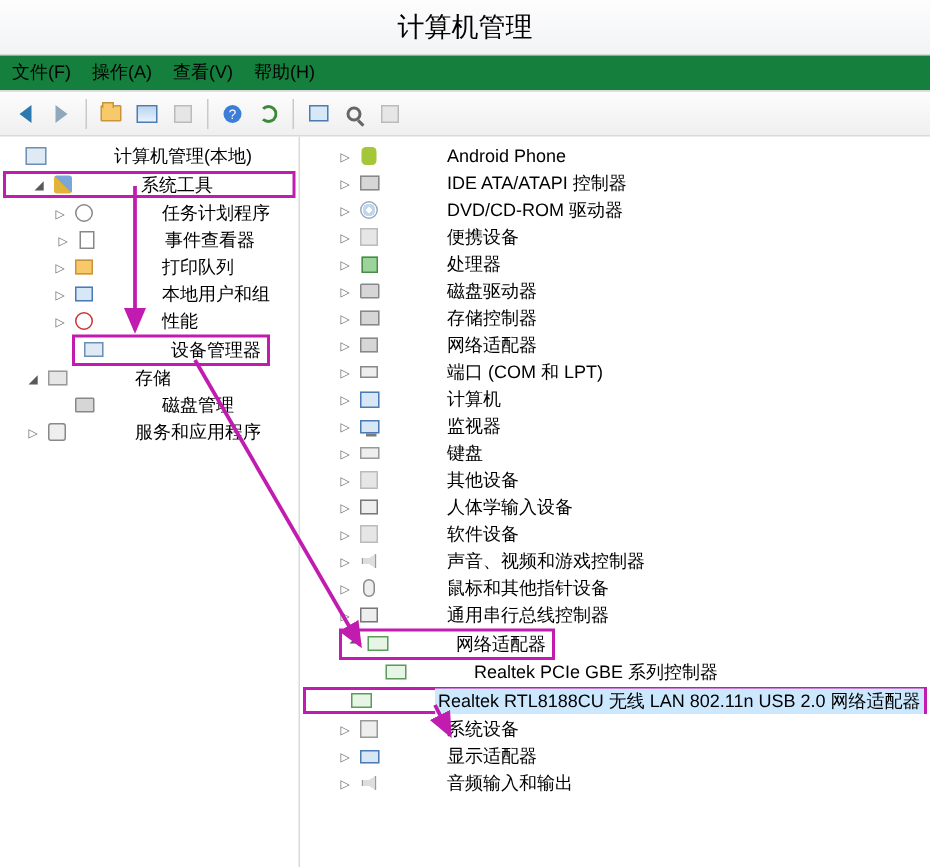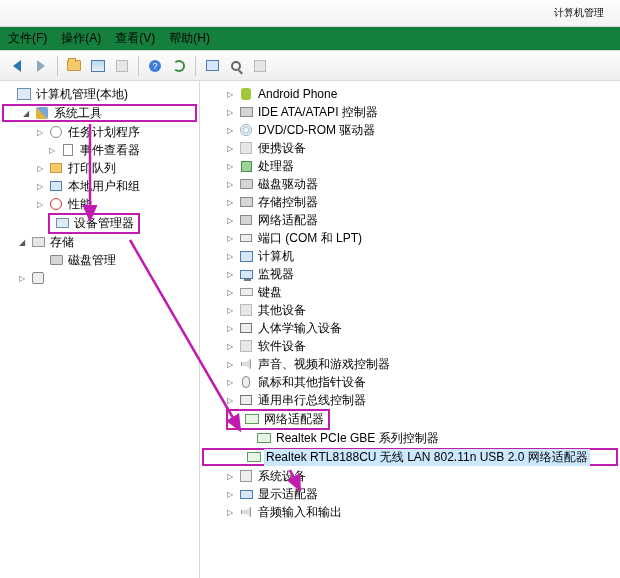--- a/index.html
+++ b/index.html
@@ -1,32 +1,32 @@
 <!DOCTYPE html>
 <html><head>
 <meta charset="utf-8">
 <style>
 * { box-sizing: border-box; margin: 0; padding: 0; }
 body { font-family: "Microsoft YaHei", "Segoe UI", Tahoma, sans-serif; font-size: 12px; background: #fff; width: 620px; height: 578px; overflow: hidden; position: relative; }
-.titlebar { background: linear-gradient(#fdfdfe,#f2f3f5); text-align: right; padding: 6px 16px; font-size: 10px; border-bottom: 1px solid #d9d9d9; }
+.titlebar { background: linear-gradient(#fdfdfe,#f2f3f5); text-align: center; padding: 6px 0; font-size: 18px; border-bottom: 1px solid #d9d9d9; }
 .menubar { display: flex; gap: 14px; padding: 3px 8px; border-bottom: 1px solid #d9d9d9; background: #15803d; }
 .menubar span { cursor: default; }
 .toolbar { display: flex; align-items: center; gap: 2px; padding: 3px 6px; border-bottom: 1px solid #d9d9d9; background: linear-gradient(#fdfdfd,#efefef); height: 30px; }
 .tbtn { width: 22px; height: 22px; display: flex; align-items: center; justify-content: center; border: 1px solid transparent; border-radius: 2px; }
 .tsep { width: 1px; height: 20px; background: #c9c9c9; margin: 0 3px; }
 .content { display: flex; height: calc(578px - 24px - 22px - 30px); }
 .leftpane { width: 200px; border-right: 1px solid #d9d9d9; overflow: auto; padding: 4px 0; }
 .rightpane { flex: 1; overflow: auto; padding: 4px 0; position: relative; }
 .node { display: flex; align-items: center; height: 18px; white-space: nowrap; padding-right: 4px; cursor: default; }
 .expander { width: 12px; display: inline-flex; justify-content: center; font-size: 10px; color: #6b6b6b; }
 .expander.open::before { content: "◢"; font-size: 8px; color: #595959; }
 .expander.closed::before { content: "▷"; font-size: 8px; }
 .expander.none::before { content: ""; }
 .nicon { width: 16px; height: 16px; display: inline-flex; align-items: center; justify-content: center; margin: 0 2px; }
-.nlabel { padding: 0 2px; }
+.nlabel { padding: 0 2px; margin-left: 40px; }
 .hl-box { border: 2px solid #c11bb0; }
 .sel-fill { background: #cce8ff; }
 
 
 svg.arrows { position: absolute; left: 0; top: 0; pointer-events: none; }
 
 
 .i-folder { width:14px;height:11px;background:#f7c96b;border:1px solid #c9953b;border-radius:1px;position:relative; }
 .i-folder::before{content:"";position:absolute;top:-3px;left:0;width:6px;height:3px;background:#f7c96b;border:1px solid #c9953b;border-bottom:none;}
 .i-monitor { width:13px;height:9px;border:1px solid #4a7bb5;background:#d8e7f5; position:relative;}
@@ -133,21 +133,21 @@
       <span class="nlabel">系统工具</span>
     </div>
 
     <div class="node" style="padding-left:34px">
       <span class="expander closed"></span>
       <span class="nicon">
           <span class="i-task"></span>
         </span>
       <span class="nlabel">任务计划程序</span>
     </div>
-    <div class="node" style="padding-left:46px">
+    <div class="node" style="padding-left:36px">
       <span class="expander closed"></span>
       <span class="nicon">
           <span class="i-event"></span>
         </span>
       <span class="nlabel">事件查看器</span>
     </div>
     <div class="node" style="padding-left:34px">
       <span class="expander closed"></span>
       <span class="nicon">
           <span class="i-share"></span>
@@ -191,20 +191,21 @@
           <span class="i-disk"></span>
         </span>
       <span class="nlabel">磁盘管理</span>
     </div>
 
     <div class="node" style="padding-left:16px">
       <span class="expander closed"></span>
       <span class="nicon">
           <span class="i-svc"></span>
         </span>
+      <span class="nlabel">服务和应用程序</span>
     </div>
   </div>
 
   <div class="rightpane">
 
     <div class="node" style="padding-left:24px">
         <span class="expander closed"></span>
         <span class="nicon">
           <span class="i-android"></span>
         </span>

